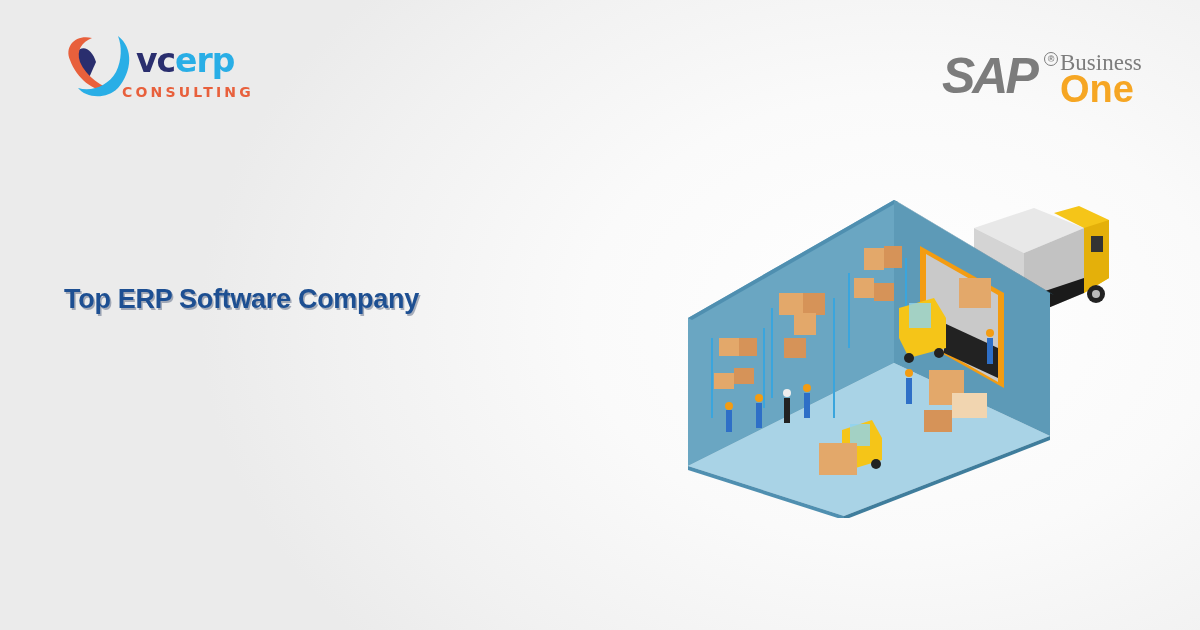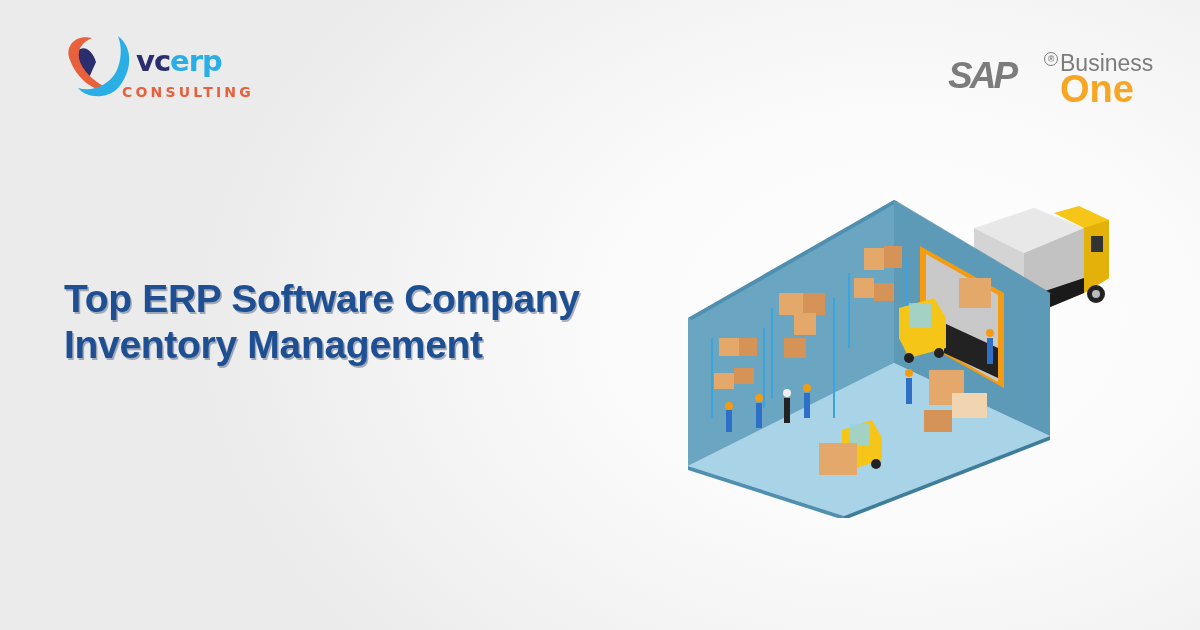--- a/index.html
+++ b/index.html
@@ -1,31 +1,31 @@
 <!DOCTYPE html>
 <html><head>
 <meta charset="utf-8">
 <style>
   html,body{margin:0;padding:0;}
   body{width:1200px;height:630px;overflow:hidden;position:relative;
     background:radial-gradient(ellipse 700px 500px at 900px 320px,#ffffff 0%,#fafafa 45%,#f1f1f1 80%,#ebebeb 100%);
     font-family:"Liberation Sans",sans-serif;}
   .logo-vcerp{position:absolute;left:62px;top:32px;width:210px;height:70px;}
   .logo-vcerp svg{position:absolute;left:0;top:0;}
-  .vcerp-word{position:absolute;left:74px;top:6px;font-family:"DejaVu Sans",sans-serif;font-weight:bold;font-size:29px;letter-spacing:-1px;line-height:46px;}
+  .vcerp-word{position:absolute;left:74px;top:6px;font-family:"DejaVu Sans",sans-serif;font-weight:bold;font-size:33px;letter-spacing:-1px;line-height:46px;}
   .vcerp-word .vc{color:#2a2e6e;}
   .vcerp-word .erp{color:#29aee6;}
   .vcerp-sub{position:absolute;left:60px;top:52px;font-family:"DejaVu Sans",sans-serif;font-weight:bold;font-size:14px;letter-spacing:3.2px;color:#e8603c;}
   .logo-sap{position:absolute;left:936px;top:48px;width:230px;height:60px;}
-  .sap-word{position:absolute;left:12px;top:0;font-family:"Liberation Sans",sans-serif;font-weight:bold;font-style:italic;font-size:37px;letter-spacing:-3px;color:#7c7c7c;line-height:56px;}
+  .sap-word{position:absolute;left:6px;top:0;font-family:"Liberation Sans",sans-serif;font-weight:bold;font-style:italic;font-size:50px;letter-spacing:-3px;color:#7c7c7c;line-height:56px;}
   .sap-reg{position:absolute;left:108px;top:4px;width:12px;height:12px;border:1.5px solid #7c7c7c;border-radius:50%;font-size:9px;line-height:12px;text-align:center;color:#7c7c7c;font-weight:bold;}
-  .sap-business{position:absolute;left:124px;top:2px;font-family:Liberation Sans, sans-serif;font-size:23px;color:#7c7c7c;line-height:26px;}
+  .sap-business{position:absolute;left:124px;top:2px;font-family:Liberation Serif, serif;font-size:23px;color:#7c7c7c;line-height:26px;}
   .sap-one{position:absolute;left:124px;top:25px;font-family:"Liberation Sans",sans-serif;font-weight:bold;font-size:38px;color:#f6a623;line-height:32px;}
   .headline{position:absolute;left:64px;top:276px;width:520px;margin:0;
-    font-family:"Liberation Sans",sans-serif;font-weight:bold;font-size:39px;line-height:46px;
+    font-family:"Liberation Sans",sans-serif;font-weight:bold;font-size:27px;line-height:46px;
     color:#1d4f92;letter-spacing:-0.3px;text-shadow:1.5px 1.5px 0 rgba(20,40,80,0.35);}
   .headline span{display:block;}
   .illustration{position:absolute;left:684px;top:198px;width:440px;height:320px;}
 </style>
 </head>
 <body>
 
 <div class="logo-vcerp">
   <svg width="76" height="70" viewBox="0 0 76 70">
     <path d="M14 20 C22 12, 30 18, 34 30 L26 48 C20 38, 16 30, 14 20 Z" fill="#2a2e6e"></path>
@@ -38,21 +38,20 @@
 
 <div class="logo-sap">
   <div class="sap-word">SAP</div>
   <div class="sap-reg">®</div>
   <div class="sap-business">Business</div>
   <div class="sap-one">One</div>
 </div>
 
 <h1 class="headline">
   <span>Top ERP Software Company</span>
-  <span>Inventory Management</span>
 </h1>
 
 <div class="illustration">
   <svg width="440" height="320" viewBox="0 0 440 320">
 
     <polygon points="290,30 350,10 400,30 340,55" fill="#e8e8e8"></polygon>
     <polygon points="290,30 340,55 340,120 290,95" fill="#d4d4d4"></polygon>
     <polygon points="340,55 400,30 400,95 340,120" fill="#c2c2c2"></polygon>
     <polygon points="370,15 395,8 425,22 425,80 400,95 400,30" fill="#f5c518"></polygon>
     <polygon points="400,30 425,22 425,80 400,95" fill="#e4b00a"></polygon>

